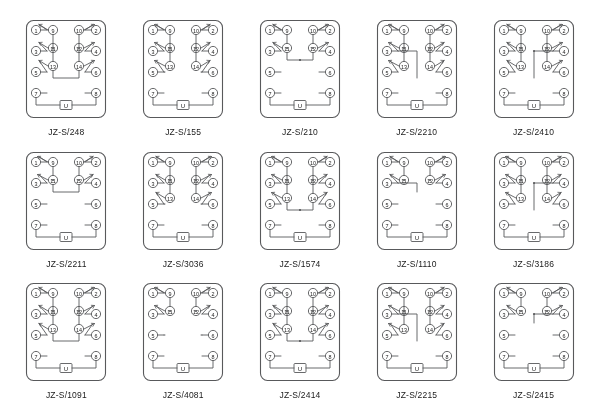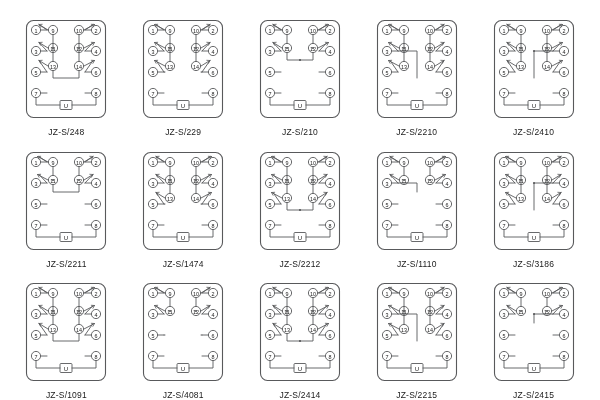--- a/index.html
+++ b/index.html
@@ -249,21 +249,21 @@
             <polyline points="25,55 26,55" fill="none" stroke="#58595b" stroke-width="0.9" stroke-linecap="round" stroke-linejoin="round"></polyline>
             <polyline points="63,55 62,55" fill="none" stroke="#58595b" stroke-width="0.9" stroke-linecap="round" stroke-linejoin="round"></polyline>
             <line x1="25" y1="13" x2="17" y2="7.5" stroke="#58595b" stroke-width="0.9" stroke-linecap="round"></line>
             <line x1="63" y1="13" x2="71" y2="7.5" stroke="#58595b" stroke-width="0.9" stroke-linecap="round"></line>
             <line x1="25" y1="34" x2="17" y2="25.5" stroke="#58595b" stroke-width="0.9" stroke-linecap="round"></line>
             <line x1="63" y1="34" x2="71" y2="25.5" stroke="#58595b" stroke-width="0.9" stroke-linecap="round"></line>
             <line x1="25" y1="55" x2="17" y2="43.5" stroke="#58595b" stroke-width="0.9" stroke-linecap="round"></line>
             <line x1="63" y1="55" x2="71" y2="43.5" stroke="#58595b" stroke-width="0.9" stroke-linecap="round"></line>
           </svg>
         </div>
-        <div class="caption">JZ-S/229</div>
+        <div class="caption">JZ-S/155</div>
       </div>
       <div class="cell">
         <div class="diagram-box">
           <svg width="88" height="104" viewBox="0 0 88 104">
             <rect x="4.5" y="3.5" width="79" height="97" rx="7" ry="7" fill="#fff" stroke="#58595b" stroke-width="1.1"></rect>
             <g>
               <circle cx="14" cy="13" r="4.6" fill="#fff" stroke="#58595b" stroke-width="0.9"></circle>
               <text x="14" y="15.5" text-anchor="middle" font-size="5.4" font-family="&quot;Liberation Sans&quot;, sans-serif" fill="#1a1a1a">1</text>
             </g>
             <g>
@@ -730,21 +730,21 @@
             <polyline points="25,55 26,55" fill="none" stroke="#58595b" stroke-width="0.9" stroke-linecap="round" stroke-linejoin="round"></polyline>
             <polyline points="63,55 62,55" fill="none" stroke="#58595b" stroke-width="0.9" stroke-linecap="round" stroke-linejoin="round"></polyline>
             <line x1="25" y1="13" x2="17" y2="7.5" stroke="#58595b" stroke-width="0.9" stroke-linecap="round"></line>
             <line x1="63" y1="13" x2="71" y2="7.5" stroke="#58595b" stroke-width="0.9" stroke-linecap="round"></line>
             <line x1="25" y1="34" x2="17" y2="25.5" stroke="#58595b" stroke-width="0.9" stroke-linecap="round"></line>
             <line x1="63" y1="34" x2="71" y2="25.5" stroke="#58595b" stroke-width="0.9" stroke-linecap="round"></line>
             <line x1="25" y1="55" x2="17" y2="43.5" stroke="#58595b" stroke-width="0.9" stroke-linecap="round"></line>
             <line x1="63" y1="55" x2="71" y2="43.5" stroke="#58595b" stroke-width="0.9" stroke-linecap="round"></line>
           </svg>
         </div>
-        <div class="caption">JZ-S/1474</div>
+        <div class="caption">JZ-S/3036</div>
       </div>
       <div class="cell">
         <div class="diagram-box">
           <svg width="88" height="104" viewBox="0 0 88 104">
             <rect x="4.5" y="3.5" width="79" height="97" rx="7" ry="7" fill="#fff" stroke="#58595b" stroke-width="1.1"></rect>
             <g>
               <circle cx="14" cy="13" r="4.6" fill="#fff" stroke="#58595b" stroke-width="0.9"></circle>
               <text x="14" y="15.5" text-anchor="middle" font-size="5.4" font-family="&quot;Liberation Sans&quot;, sans-serif" fill="#1a1a1a">1</text>
             </g>
             <g>
@@ -833,21 +833,21 @@
             <polyline points="57,53.8 57,61 44,61" fill="none" stroke="#58595b" stroke-width="0.9" stroke-linecap="round" stroke-linejoin="round"></polyline>
             <circle cx="44" cy="61" r="1.1" fill="#58595b"></circle>
             <line x1="25" y1="13" x2="17" y2="7.5" stroke="#58595b" stroke-width="0.9" stroke-linecap="round"></line>
             <line x1="63" y1="13" x2="71" y2="7.5" stroke="#58595b" stroke-width="0.9" stroke-linecap="round"></line>
             <line x1="25" y1="34" x2="17" y2="25.5" stroke="#58595b" stroke-width="0.9" stroke-linecap="round"></line>
             <line x1="63" y1="34" x2="71" y2="25.5" stroke="#58595b" stroke-width="0.9" stroke-linecap="round"></line>
             <line x1="25" y1="55" x2="17" y2="43.5" stroke="#58595b" stroke-width="0.9" stroke-linecap="round"></line>
             <line x1="63" y1="55" x2="71" y2="43.5" stroke="#58595b" stroke-width="0.9" stroke-linecap="round"></line>
           </svg>
         </div>
-        <div class="caption">JZ-S/2212</div>
+        <div class="caption">JZ-S/1574</div>
       </div>
       <div class="cell">
         <div class="diagram-box">
           <svg width="88" height="104" viewBox="0 0 88 104">
             <rect x="4.5" y="3.5" width="79" height="97" rx="7" ry="7" fill="#fff" stroke="#58595b" stroke-width="1.1"></rect>
             <g>
               <circle cx="14" cy="13" r="4.6" fill="#fff" stroke="#58595b" stroke-width="0.9"></circle>
               <text x="14" y="15.5" text-anchor="middle" font-size="5.4" font-family="&quot;Liberation Sans&quot;, sans-serif" fill="#1a1a1a">1</text>
             </g>
             <g>

